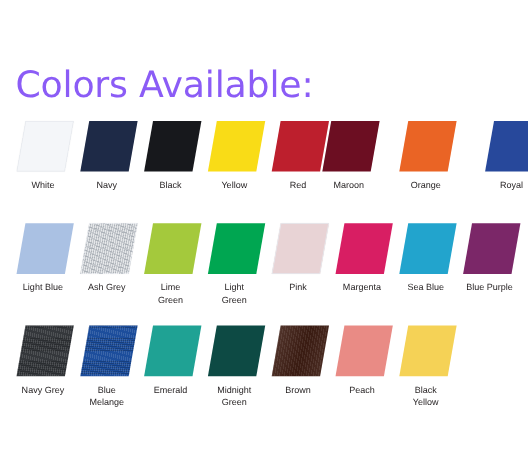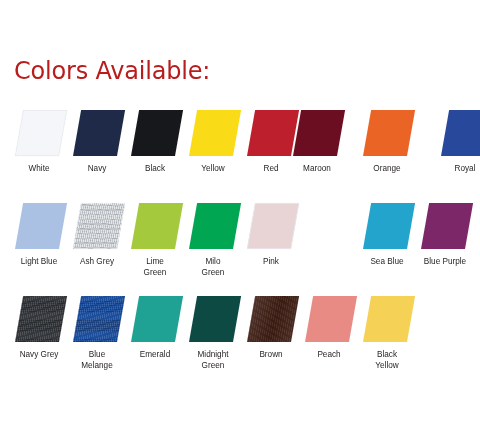--- a/index.html
+++ b/index.html
@@ -21,24 +21,24 @@
     width: 480px;
     height: 425px;
     background: #ffffff;
   }
 
   
   .title {
     position: absolute;
     left: 14px;
     top: 57px;
-    font-size: 24px;
+    font-size: 33px;
     font-weight: 400;
     letter-spacing: -0.2px;
-    color: #b91c1c;
+    color: #8b5cf6;
     white-space: nowrap;
     font-family: "DejaVu Sans", sans-serif;
   }
 
   
   .grid {
     position: absolute;
     left: 0;
     top: 108px;
     width: 452px;
@@ -198,27 +198,33 @@
         <div class="cell" style="left: 126px;">
           <div class="swatch-wrap">
             <div class="swatch" style="background: rgb(164, 201, 60);"></div>
           </div>
           <div class="label"><span>Lime</span><span class="l2">Green</span></div>
         </div>
         <div class="cell" style="left: 184px;">
           <div class="swatch-wrap">
             <div class="swatch" style="background: rgb(0, 166, 81);"></div>
           </div>
-          <div class="label"><span>Milo</span><span class="l2">Green</span></div>
+          <div class="label"><span>Light</span><span class="l2">Green</span></div>
         </div>
         <div class="cell" style="left: 242px;">
           <div class="swatch-wrap">
             <div class="swatch outlined" style="background: rgb(232, 211, 213);"></div>
           </div>
           <div class="label"><span>Pink</span></div>
+        </div>
+        <div class="cell" style="left: 300px;">
+          <div class="swatch-wrap">
+            <div class="swatch" style="background: rgb(216, 30, 99);"></div>
+          </div>
+          <div class="label"><span>Margenta</span></div>
         </div>
         <div class="cell" style="left: 358px;">
           <div class="swatch-wrap">
             <div class="swatch" style="background: rgb(34, 164, 205);"></div>
           </div>
           <div class="label"><span>Sea Blue</span></div>
         </div>
         <div class="cell" style="left: 416px;">
           <div class="swatch-wrap">
             <div class="swatch" style="background: rgb(123, 39, 104);"></div>

